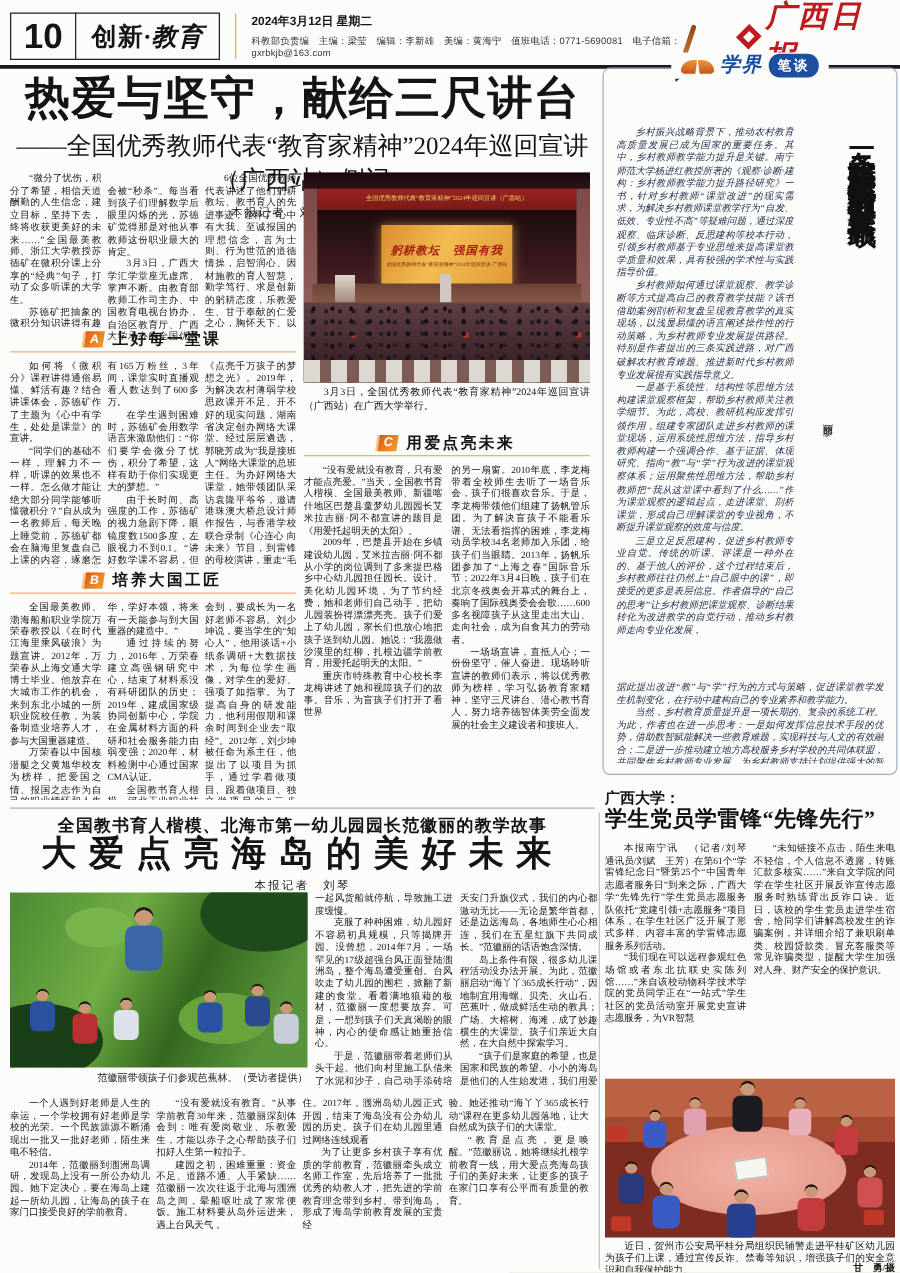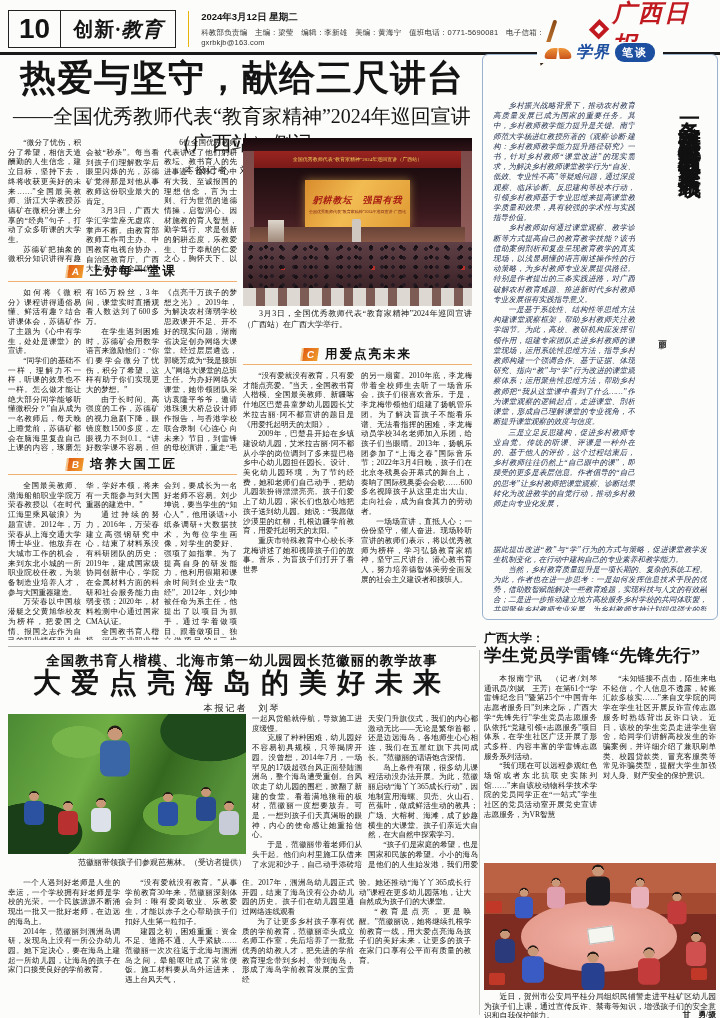--- a/index.html
+++ b/index.html
@@ -289,21 +289,21 @@
       <p>克服了种种困难，幼儿园好不容易初具规模，只等揭牌开园。没曾想，2014年7月，一场罕见的17级超强台风正面登陆涠洲岛，整个海岛遭受重创。台风吹走了幼儿园的围栏，掀翻了新建的食堂。看着满地狼藉的板材，范徽丽一度想要放弃。可是，一想到孩子们天真渴盼的眼神，内心的使命感让她重拾信心。</p>
       <p>于是，范徽丽带着老师们从头干起。他们向村里施工队借来了水泥和沙子，自己动手添砖培土，把旗杆竖起来。“在边远的海岛上，旗杆就是我们心中的桅杆，旗帜就是我们心中的信仰。”</p>
     </div>
   <div class="col" style="left:368px;top:714px; width:110px; height:156px;">
       <p style="text-indent: 0px;">天安门升旗仪式，我们的内心都激动无比——无论是繁华首都，还是边远海岛，各地师生心心相连，我们在五星红旗下共同成长。”范徽丽的话语饱含深情。</p>
       <p>岛上条件有限，很多幼儿课程活动没办法开展。为此，范徽丽启动“海丫丫365成长行动”，因地制宜用海螺、贝壳、火山石、芭蕉叶，做成鲜活生动的教具；广场、大榕树、海滩，成了妙趣横生的大课堂。孩子们亲近大自然，在大自然中探索学习。</p>
       <p>“孩子们是家庭的希望，也是国家和民族的希望。小小的海岛是他们的人生始发港，我们用爱引领他们扣好人生第一粒扣子，备好人生的行囊，他们将从这里启航，走向全国各地，拥抱未来时光。”范徽丽动情地说。</p>
     </div>
 
   <div class="col" style="left:8px;  top:878px; width:112px; height:132px;">
-      <p>一个人遇到好老师是人生的幸运，一个学校拥有好老师是学校的光荣。一个民族源源不断涌现出一批又一批好老师，在边远的海岛上。</p>
+      <p>一个人遇到好老师是人生的幸运，一个学校拥有好老师是学校的光荣。一个民族源源不断涌现出一批又一批好老师，陌生来电不轻信。</p>
       <p>2014年，范徽丽到涠洲岛调研，发现岛上没有一所公办幼儿园。她下定决心，要在海岛上建起一所幼儿园，让海岛的孩子在家门口接受良好的学前教育。</p>
     </div>
   <div class="col" style="left:125px;top:878px; width:112px; height:132px;">
       <p>“没有爱就没有教育。”从事学前教育30年来，范徽丽深刻体会到：唯有爱岗敬业、乐教爱生，才能以赤子之心帮助孩子们扣好人生第一粒扣子。</p>
       <p>建园之初，困难重重：资金不足、道路不通、人手紧缺……范徽丽一次次往返于北海与涠洲岛之间，晕船呕吐成了家常便饭。施工材料要从岛外运进来，遇上台风天气，</p>
     </div>
   <div class="col" style="left:242px;top:878px; width:112px; height:132px;">
       <p style="text-indent: 0px;">住。2017年，涠洲岛幼儿园正式开园，结束了海岛没有公办幼儿园的历史。孩子们在幼儿园里通过网络连线观看</p>
       <p>为了让更多乡村孩子享有优质的学前教育，范徽丽牵头成立名师工作室，先后培养了一批批优秀的幼教人才，把先进的学前教育理念带到乡村、带到海岛，形成了海岛学前教育发展的宝贵经</p>
     </div>

